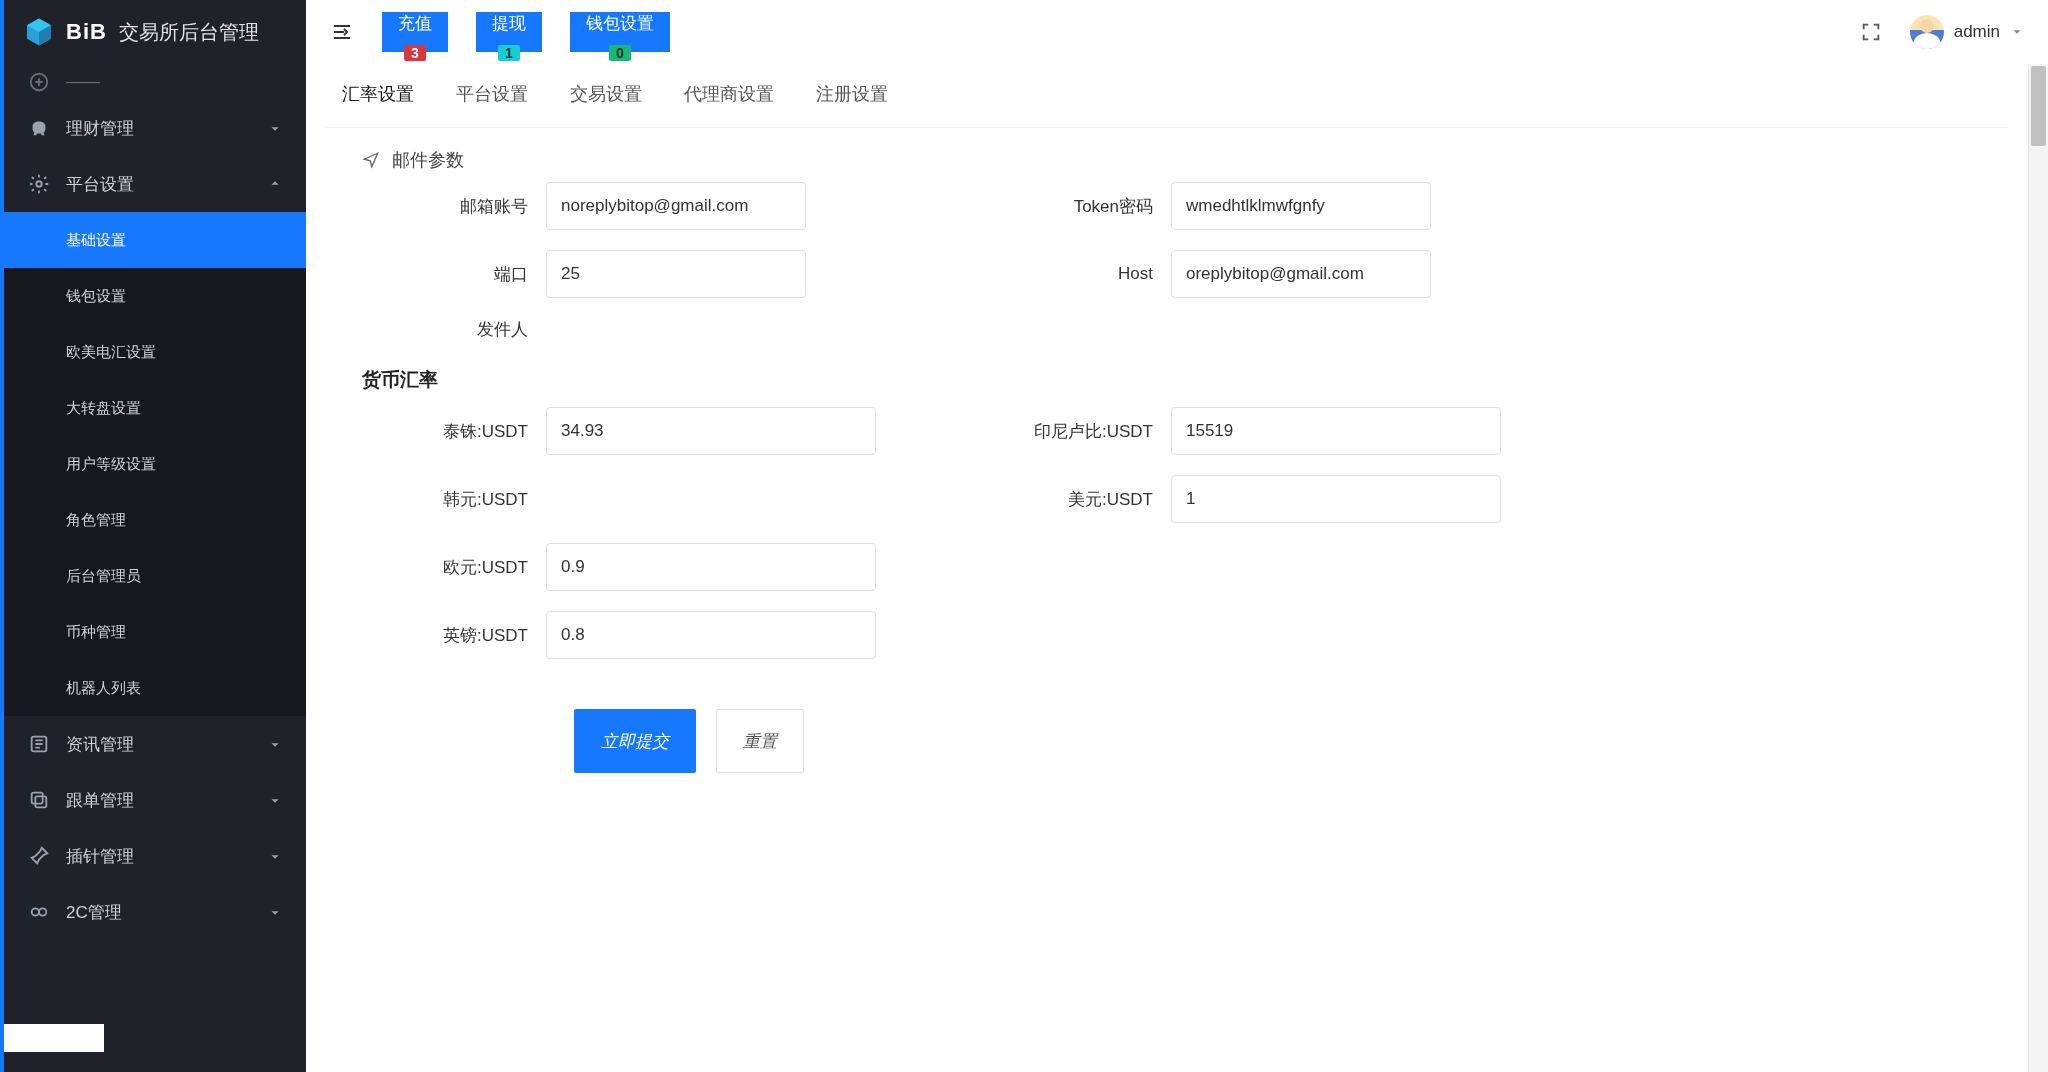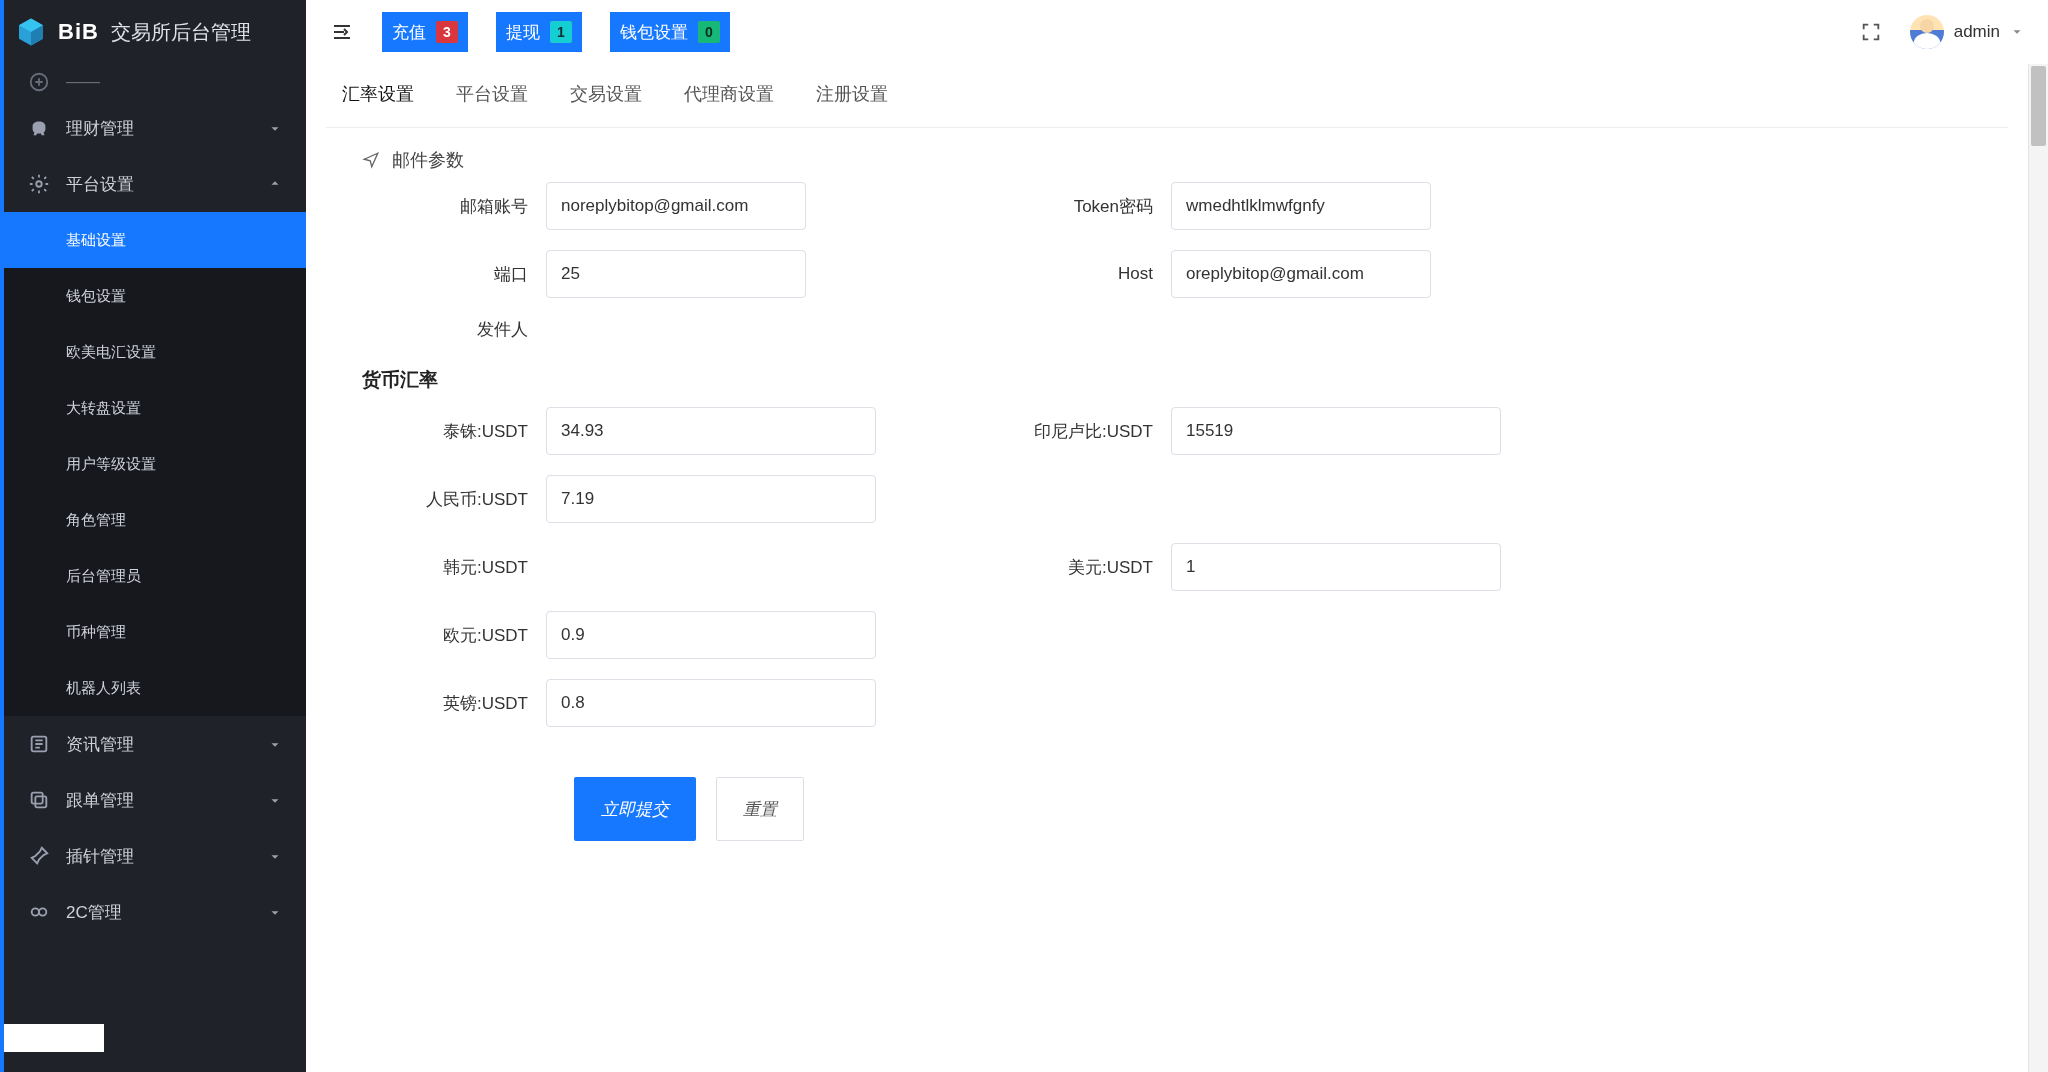--- a/index.html
+++ b/index.html
@@ -29,21 +29,21 @@
   flex-direction: column;
   overflow: hidden;
   position: relative;
   flex-shrink: 0;
 }
 .sidebar .logo-row {
   display: flex;
   align-items: center;
   gap: 12px;
   height: 64px;
-  padding: 0 12px;
+  padding: 0 20px;
 }
 .logo-mark {
   width: 30px; height: 30px;
   position: relative;
 }
 .logo-mark svg { width: 100%; height: 100%; }
 .logo-text {
   font-size: 22px;
   font-weight: 700;
   color: #fff;
@@ -117,26 +117,27 @@
   gap: 28px;
 }
 .hamburger {
   width: 24px; height: 24px; cursor: pointer;
 }
 .hamburger svg { width: 100%; height: 100%; }
 .badge-btn {
   background: #1677ff;
   color: #fff;
   height: 40px;
-  padding: 0 10px;
+  padding: 0 16px;
   display: inline-flex;
   align-items: center;
   font-size: 17px;
   gap: 10px;
   cursor: pointer;
+  flex-direction: column;
 }
 .badge-count {
   display: inline-flex;
   align-items: center;
   justify-content: center;
   min-width: 22px;
   height: 22px;
   padding: 0 6px;
   font-size: 14px;
   font-weight: 600;
@@ -525,24 +526,20 @@
 
         <div class="form currency">
           <div class="form-item">
             <label class="form-label">泰铢:USDT</label>
             <input class="form-input" value="34.93" style="">
           </div>
           <div class="form-item">
             <label class="form-label">印尼卢比:USDT</label>
             <input class="form-input" value="15519" style="">
           </div>
-          <div class="form-item">
-            <label class="form-label">人民币:USDT</label>
-            <input class="form-input" value="7.19" style="">
-          </div>
           <div class="form-item full">
             <label class="form-label">韩元:USDT</label>
           </div>
           <div class="form-item">
             <label class="form-label">美元:USDT</label>
             <input class="form-input" value="1" style="">
           </div>
           <div class="form-item">
             <label class="form-label">欧元:USDT</label>
             <input class="form-input" value="0.9" style="">

